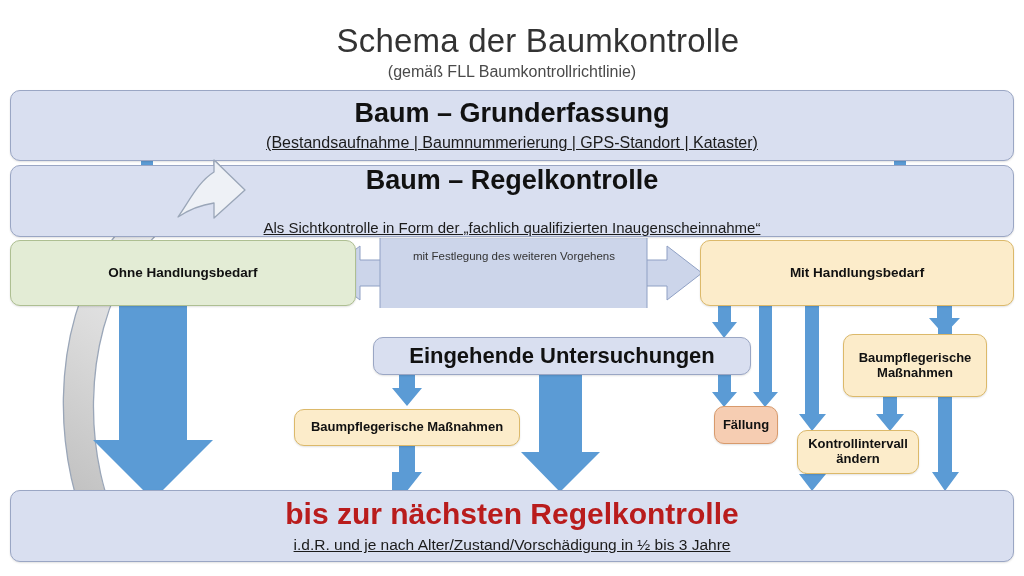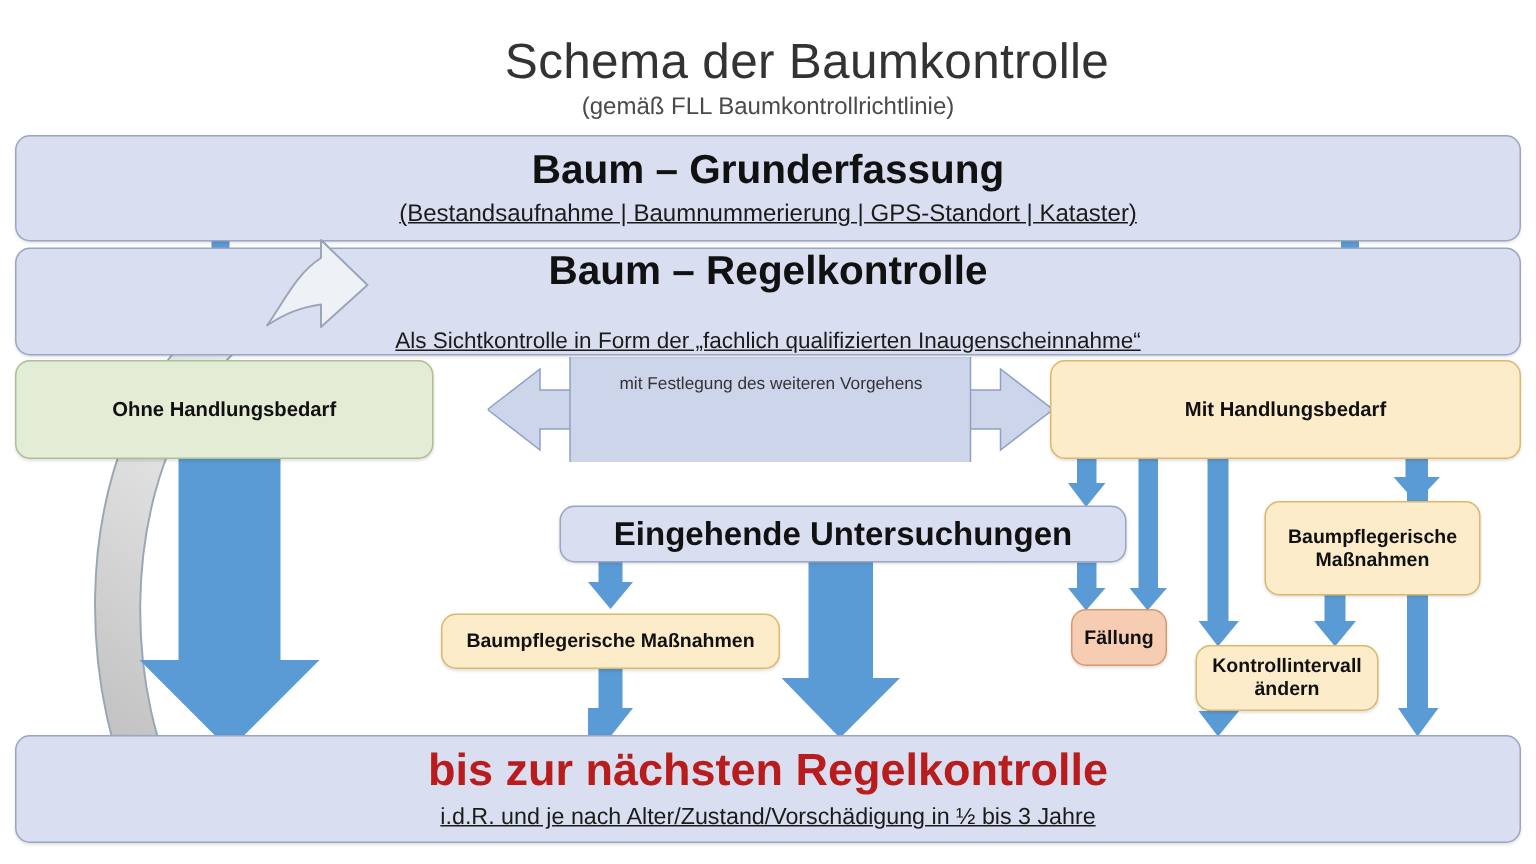--- a/index.html
+++ b/index.html
@@ -61,21 +61,21 @@
 
   
   #box-grund{left:10px;top:90px;width:1004px;height:71px;text-align:center;}
   #box-grund .l1{font-size:27px;font-weight:bold;color:#111;}
   #box-grund .l2{font-size:16px;color:#1b1b1b;margin-top:4px;}
 
   #box-regel{left:10px;top:165px;width:1004px;height:72px;gap:18px;}
   #box-regel .l1{font-size:27px;font-weight:bold;color:#111;}
   #box-regel .l2{font-size:15px;color:#1b1b1b;margin-top:5px;}
 
-  #box-ohne{left:10px;top:240px;width:279px;height:66px;}
+  #box-ohne{left:10px;top:240px;width:346px;height:66px;}
   #box-ohne .l1{font-size:13.5px;font-weight:bold;color:#111;}
 
   #box-mit{left:700px;top:240px;width:314px;height:66px;}
   #box-mit .l1{font-size:13.5px;font-weight:bold;color:#111;}
 
   #box-eing{left:373px;top:337px;width:378px;height:38px;}
   #box-eing .l1{font-size:22px;font-weight:bold;color:#111;}
 
   #box-bpm-left{left:294px;top:409px;width:226px;height:37px;}
   #box-bpm-left .l1{font-size:13px;font-weight:bold;color:#111;}

